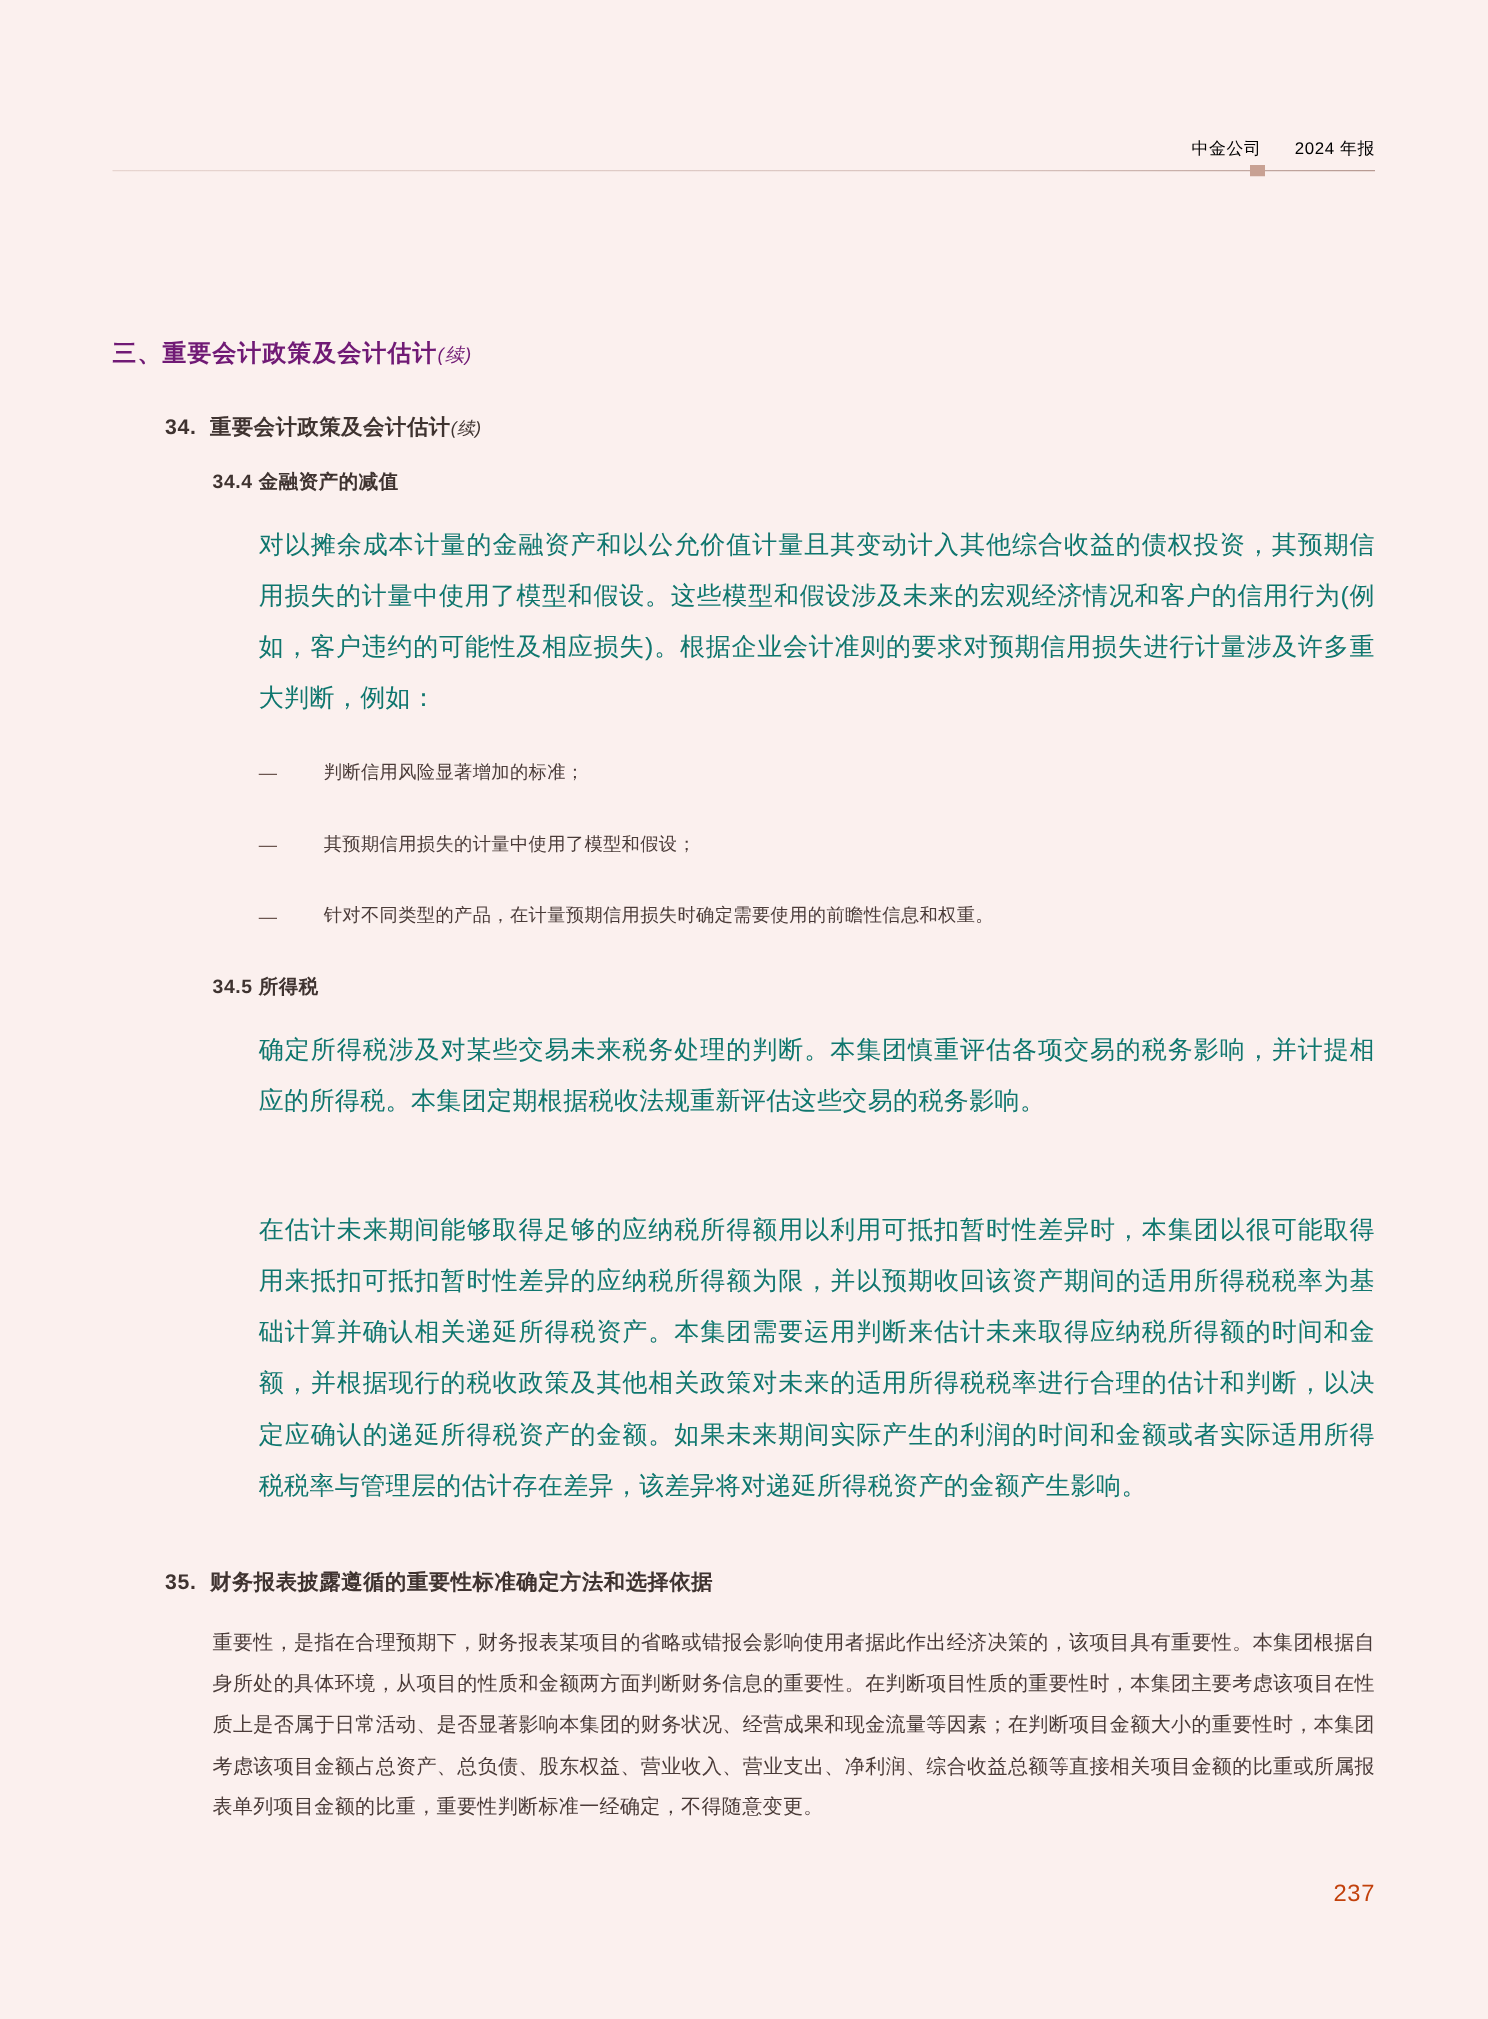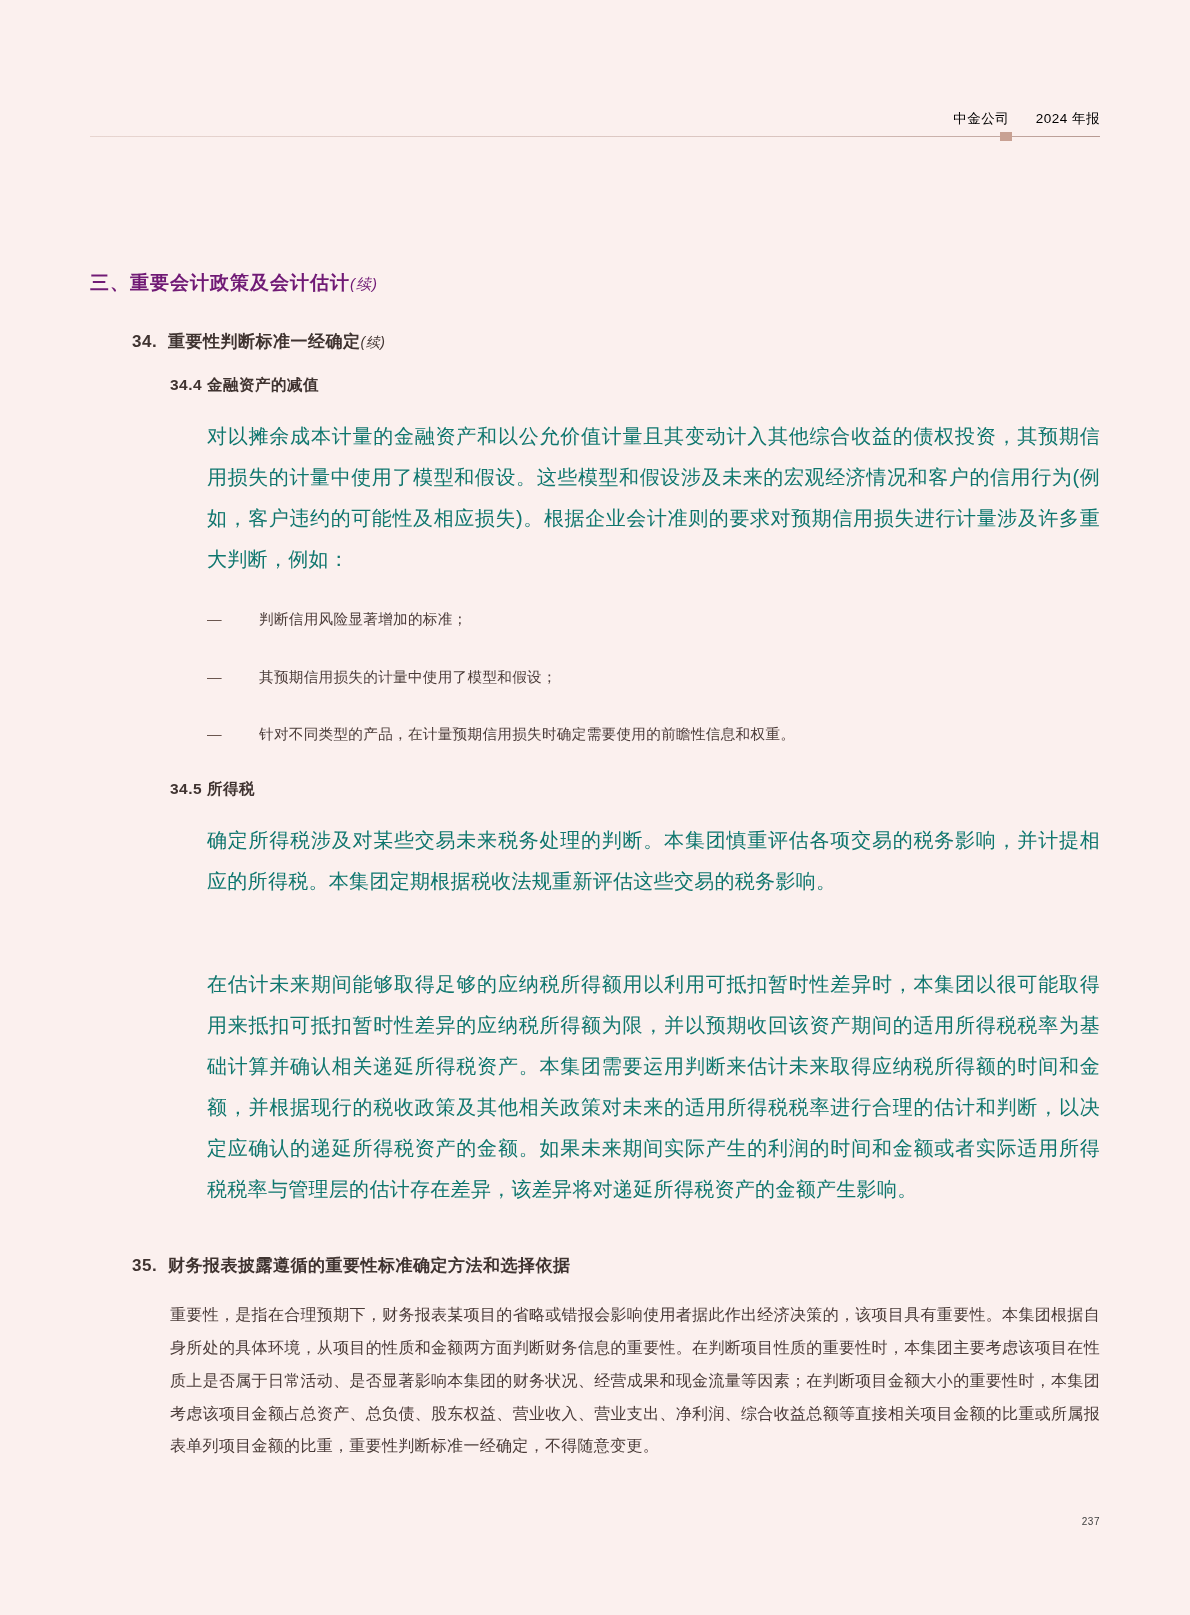--- a/index.html
+++ b/index.html
@@ -131,20 +131,21 @@
   .bullet-row:last-child {
     margin-bottom: 0;
   }
   .dash {
     width: 52px;
     flex: 0 0 52px;
     color: #6b564f;
   }
   .btext {
     flex: 1;
+    font-family: Liberation Mono, monospace;
   }
 
   .item-35 {
     margin-left: 42px;
     margin-top: 44px;
     margin-bottom: 22px;
     font-size: 17px;
     font-weight: bold;
     color: #3f3330;
     letter-spacing: 0.5px;
@@ -162,22 +163,22 @@
     color: #4a3b38;
     letter-spacing: 0.3px;
   }
 
   .gap-lg { height: 18px; }
 
   .page-number {
     position: absolute;
     right: 90px;
     bottom: 88px;
-    font-size: 10px;
-    color: #404040;
+    font-size: 19px;
+    color: #c2410c;
     letter-spacing: 0.5px;
   }
 </style>
 </head>
 <body>
 
 <div class="page-header">
   <div class="header-text">
     <span>中金公司</span>
     <span class="sep"></span>
@@ -187,21 +188,21 @@
   <div class="header-mark"></div>
 </div>
 
 <div class="content">
 
   <h1 class="sec-title">
     <span>三、重要会计政策及会计估计</span><span class="cont">(续)</span>
   </h1>
 
   <div class="item-34">
-    <span class="num">34.</span><span>重要性判断标准一经确定</span><span class="cont">(续)</span>
+    <span class="num">34.</span><span>重要会计政策及会计估计</span><span class="cont">(续)</span>
   </div>
 
   <div class="sub-head">34.4 金融资产的减值</div>
 
   <p class="para">对以摊余成本计量的金融资产和以公允价值计量且其变动计入其他综合收益的债权投资，其预期信用损失的计量中使用了模型和假设。这些模型和假设涉及未来的宏观经济情况和客户的信用行为(例如，客户违约的可能性及相应损失)。根据企业会计准则的要求对预期信用损失进行计量涉及许多重大判断，例如：</p>
 
   <div class="bullets">
     <div class="bullet-row">
       <span class="dash">—</span>
       <span class="btext">判断信用风险显著增加的标准；</span>

